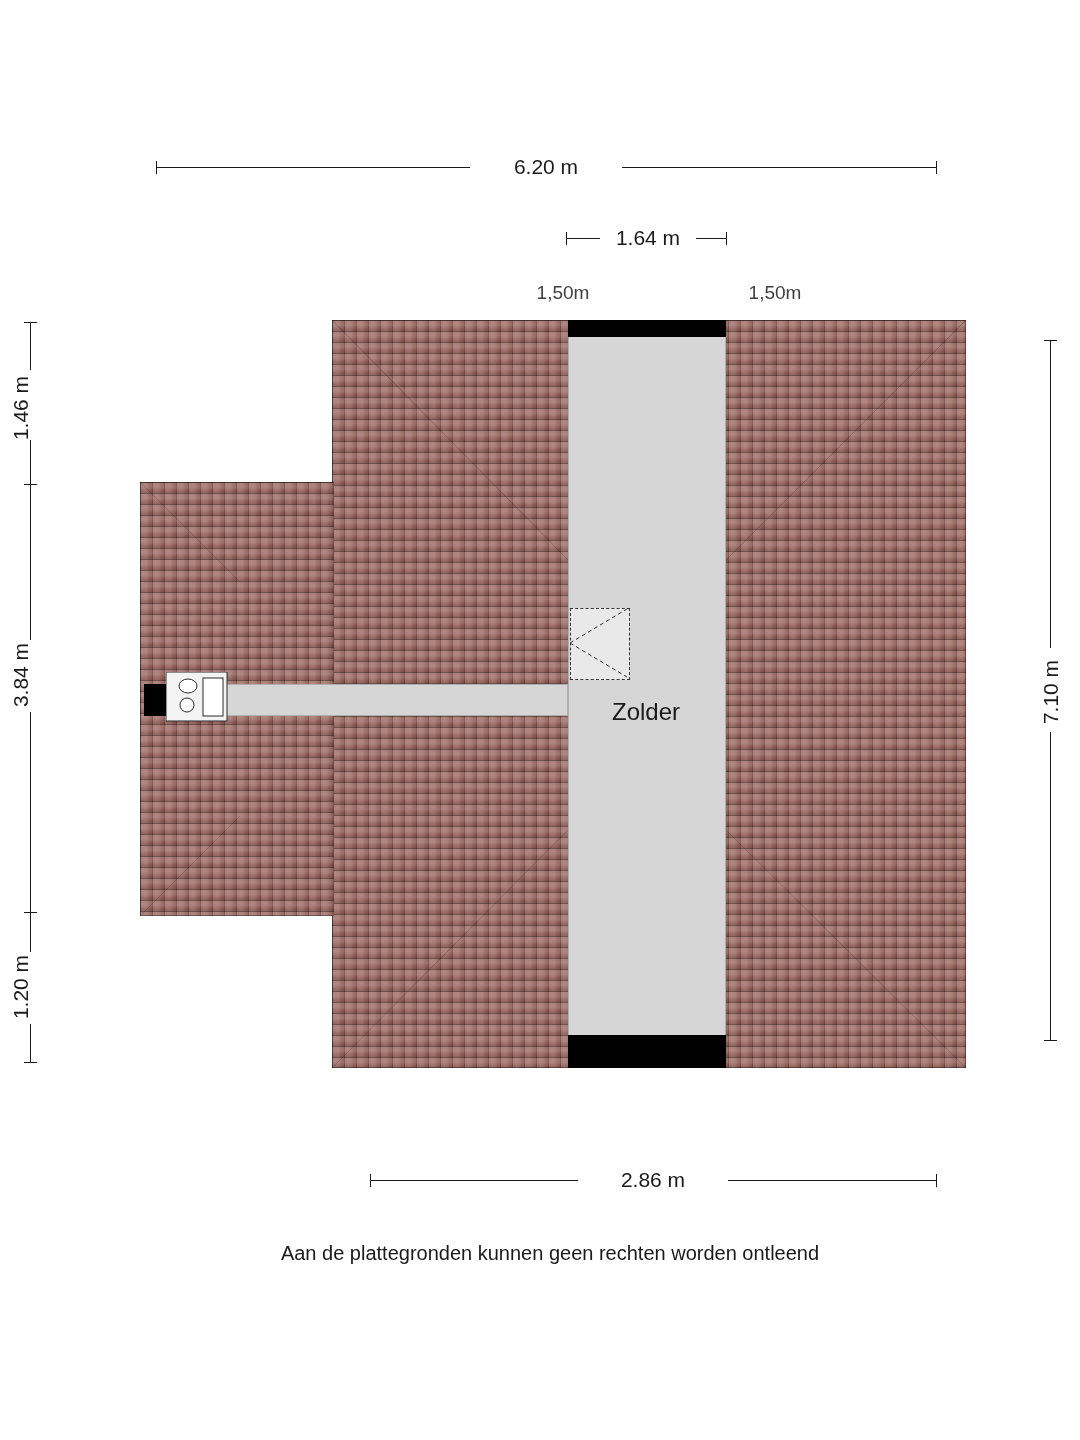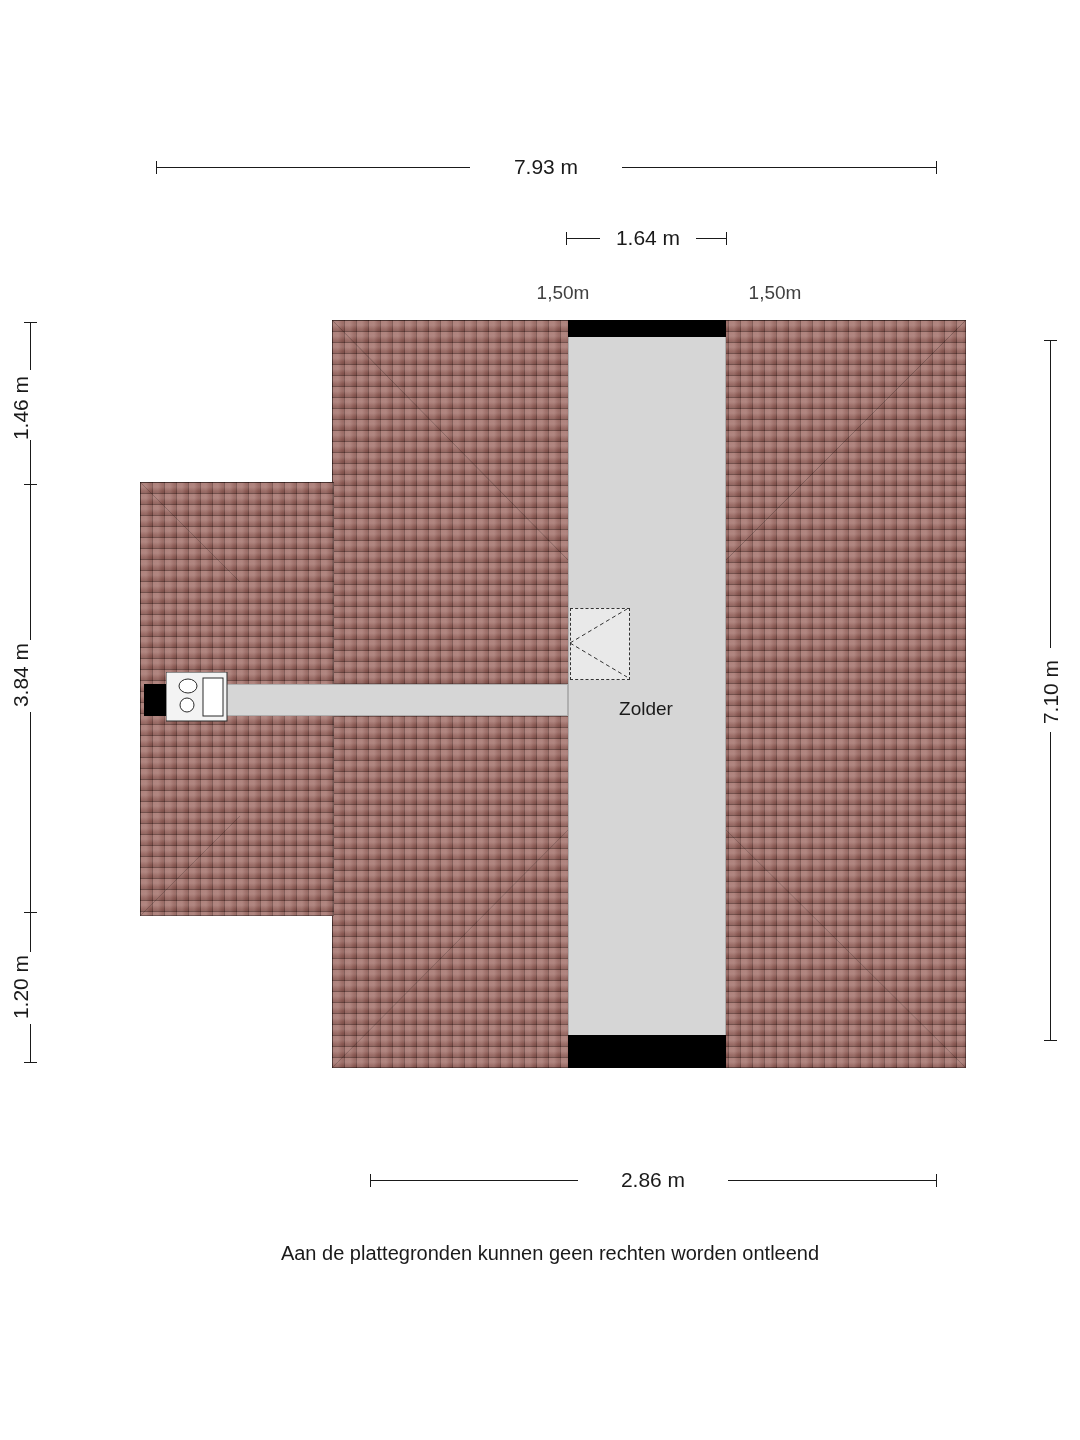--- a/index.html
+++ b/index.html
@@ -88,21 +88,21 @@
     box-shadow: inset 0 0 0 1px rgba(0,0,0,0.18);
   }
 
   .black-band {
     position: absolute;
     background: #000000;
   }
 
   .room-label {
     position: absolute;
-    font-size: 19px;
+    font-size: 24px;
     color: #1a1a1a;
     white-space: nowrap;
   }
 
   .small-dim {
     position: absolute;
     font-size: 19px;
     color: #404040;
     white-space: nowrap;
   }
@@ -128,21 +128,21 @@
 </style>
 </head>
 <body>
 
 <div class="plan-root">
 
   <div class="dim-line-h" style="left:156px; top:167px; width:780px;"></div>
   <div class="tick-v" style="left:156px; top:161px;"></div>
   <div class="tick-v" style="left:936px; top:161px;"></div>
   <div style="position:absolute; left:470px; top:152px; width:152px; height:30px; background:#fff;"></div>
-  <div class="dim-label" style="left:472px; top:155px; width:148px; text-align:center;">7.93 m</div>
+  <div class="dim-label" style="left:472px; top:155px; width:148px; text-align:center;">6.20 m</div>
 
   <div class="dim-line-h" style="left:566px; top:238px; width:160px;"></div>
   <div class="tick-v" style="left:566px; top:232px;"></div>
   <div class="tick-v" style="left:726px; top:232px;"></div>
   <div style="position:absolute; left:600px; top:224px; width:96px; height:28px; background:#fff;"></div>
   <div class="dim-label" style="left:600px; top:226px; width:96px; text-align:center;">1.64 m</div>
 
   <div class="small-dim" style="left:508px; top:282px; width:110px; text-align:center;">1,50m</div>
   <div class="small-dim" style="left:720px; top:282px; width:110px; text-align:center;">1,50m</div>
 

